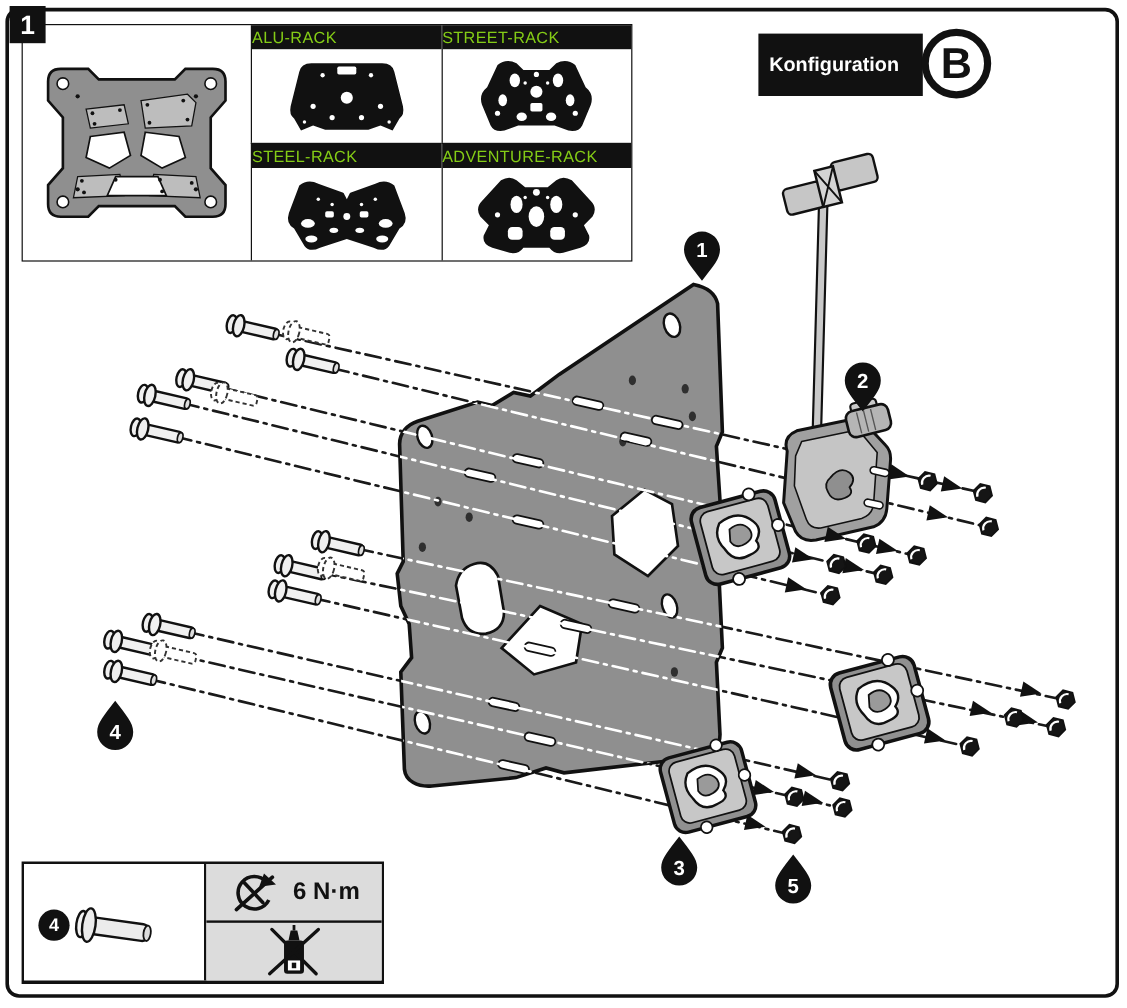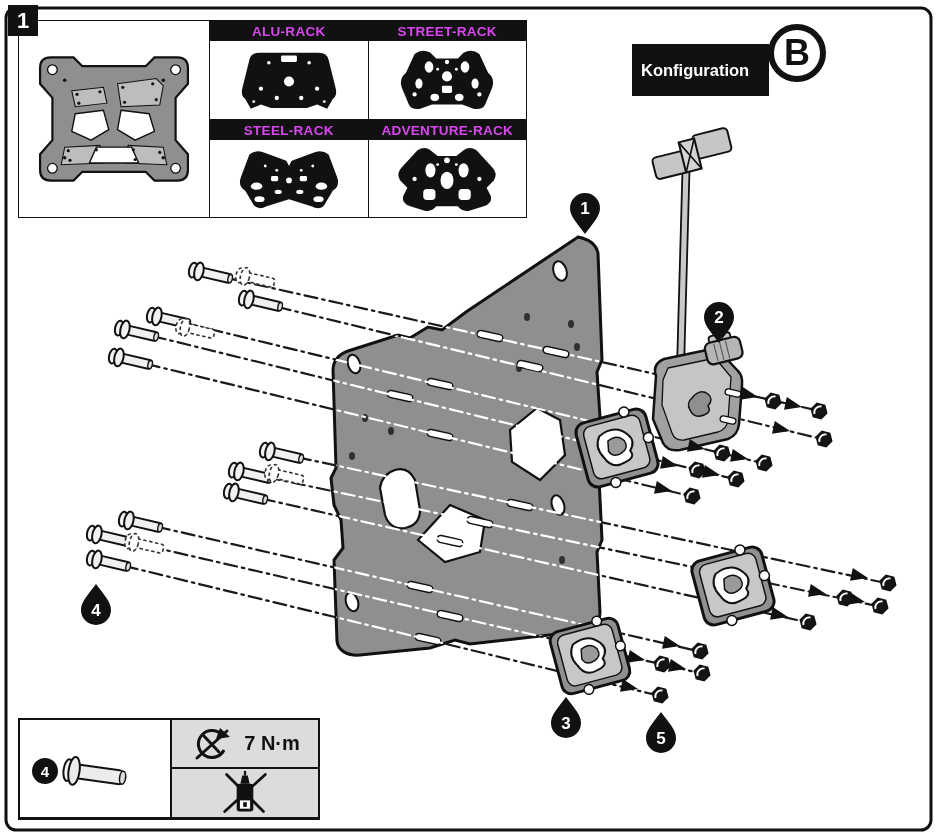--- a/index.html
+++ b/index.html
@@ -10,25 +10,25 @@
   
   .step-box{position:absolute;left:8px;top:5px;width:30px;height:31px;background:#111;
             color:#fff;font-weight:bold;font-size:22px;display:flex;align-items:center;justify-content:center;z-index:4;}
   
   .preview-box{position:absolute;left:18px;top:20px;width:509px;height:198px;border:1.6px solid #111;
                display:flex;background:#fff;z-index:3;box-sizing:border-box;}
   .plate-cell{width:190px;height:100%;display:flex;align-items:center;justify-content:center;}
   .rack-table{flex:1;display:grid;grid-template-columns:1fr 1fr;grid-template-rows:1fr 1fr;}
   .rack-cell{border-left:1.6px solid #111;display:flex;flex-direction:column;box-sizing:border-box;min-width:0;}
   .rack-cell.row2{border-top:1.6px solid #111;}
-  .rack-header{background:#111;color:#d946ef;font-weight:bold;font-size:13.5px;letter-spacing:.3px;
-               text-align:center;padding:3px 0 2px 0;}
+  .rack-header{background:#111;color:#84cc16;font-weight:normal;font-size:13.5px;letter-spacing:.3px;
+               text-align:left;padding:3px 0 2px 0;}
   .rack-art{flex:1;display:flex;align-items:center;justify-content:center;}
   
-  .config-box{position:absolute;left:632px;top:44px;width:137px;height:52px;background:#111;color:#fff;
+  .config-box{position:absolute;left:632px;top:28px;width:137px;height:52px;background:#111;color:#fff;
               font-weight:bold;font-size:16.5px;line-height:1.5;padding-left:9px;box-sizing:border-box;
               display:flex;flex-direction:column;justify-content:center;z-index:3;}
   .config-badge{position:absolute;left:768px;top:24px;width:46px;height:46px;background:#fff;
                 border:6px solid #111;border-radius:50%;display:flex;align-items:center;justify-content:center;
                 font-weight:bold;font-size:36px;color:#111;z-index:4;}
   
   .legend-box{position:absolute;left:18px;top:718px;width:302px;height:102px;border:2px solid #111;
               border-bottom-width:3px;display:flex;background:#fff;z-index:3;box-sizing:border-box;}
   .legend-part-cell{width:150px;position:relative;}
   .legend-callout{position:absolute;left:12px;top:38px;width:26px;height:26px;border-radius:50%;
@@ -418,21 +418,21 @@
         </g>
       </svg>
     </div>
     <div class="legend-right">
       <div class="legend-row">
         <svg width="44" height="44" viewBox="-22 -22 44 44">
           <path d="M10,-9 A13.5,13.5 0 1 0 12,6" fill="none" stroke="#111" stroke-width="3"></path>
           <polygon points="8,-16 18,-7 4,-5" fill="#111"></polygon>
           <path d="M-15,14 L15,-13 M-9,-9 L7,8" stroke="#111" stroke-width="3" stroke-linecap="round"></path>
         </svg>
-        <span class="torque-text">7 N·m</span>
+        <span class="torque-text">6 N·m</span>
       </div>
       <div class="legend-row bottom">
         <svg width="52" height="48" viewBox="-26 -26 52 52">
           <path d="M0,-24 L0,-19" stroke="#111" stroke-width="2.5"></path>
           <path d="M-3,-19 L3,-19 L5,-10 L-5,-10 Z" fill="#111"></path>
           <rect x="-9" y="-10" width="18" height="30" rx="3" fill="#111"></rect>
           <rect x="-5.5" y="8" width="11" height="9" fill="#fff"></rect>
           <rect x="-2" y="10" width="4" height="5" fill="#111"></rect>
           <path d="M-22,20 L22,-20 M-20,-20 L20,20" stroke="#111" stroke-width="3" stroke-linecap="round"></path>
         </svg>

